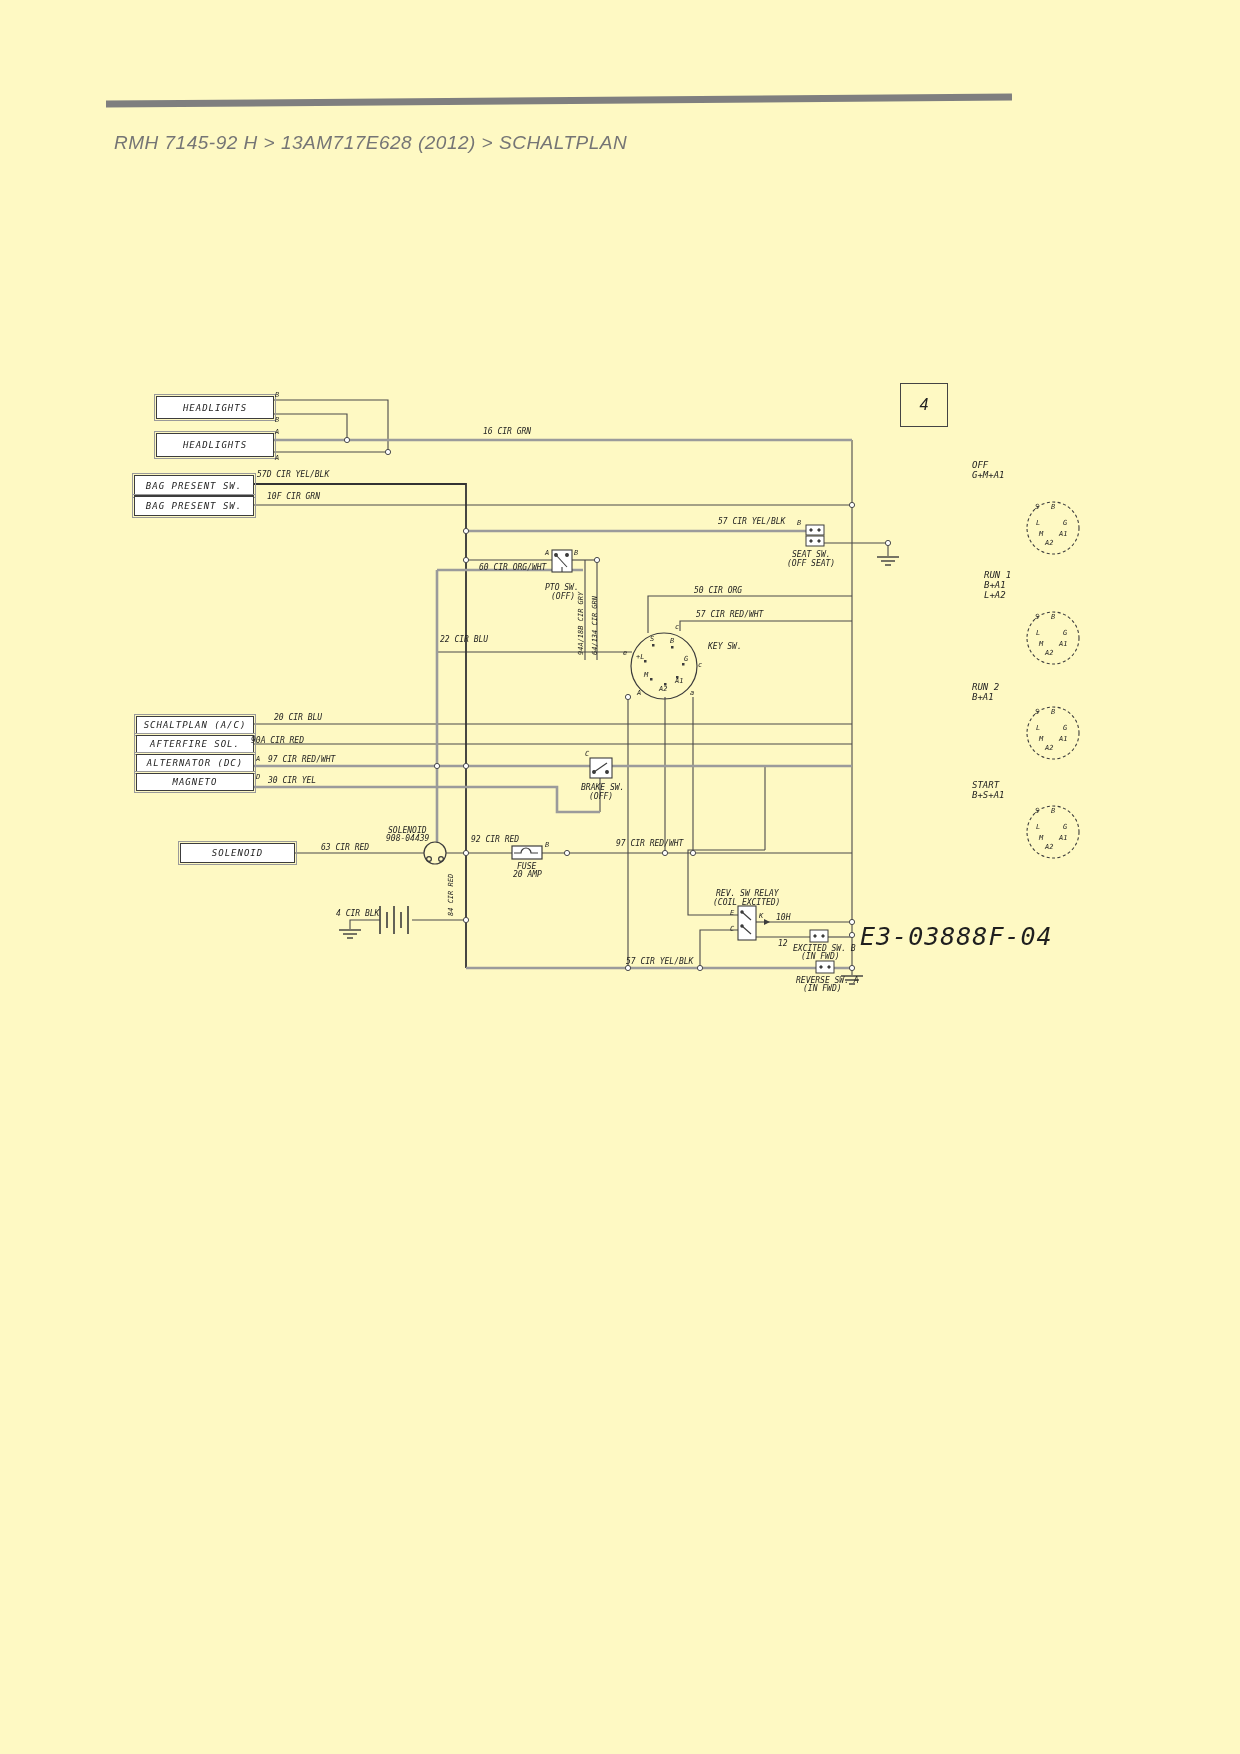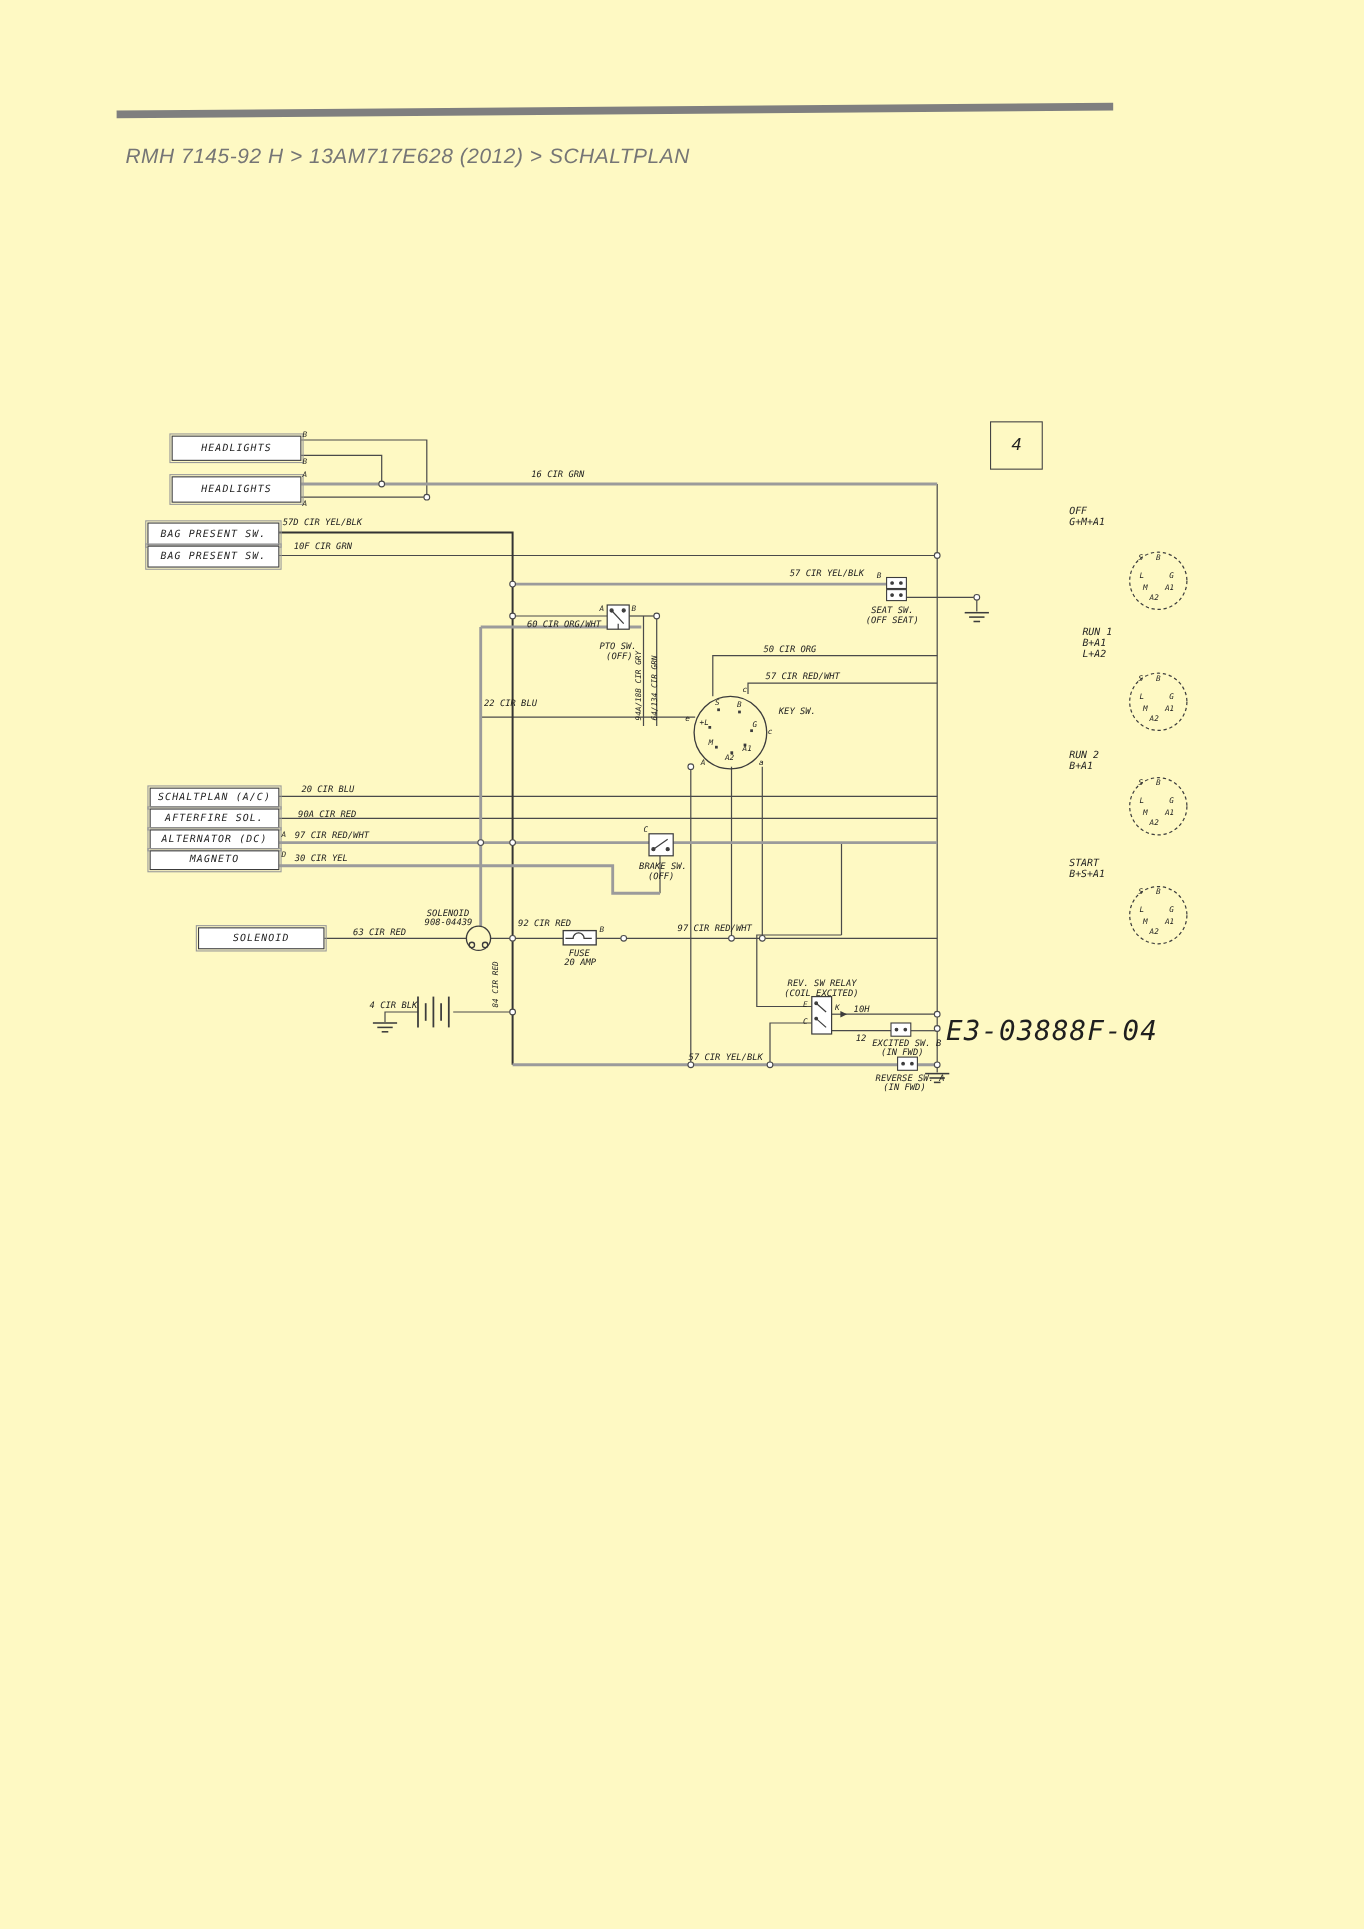--- a/index.html
+++ b/index.html
@@ -233,21 +233,21 @@
   <div class="pin" style="left:574px;top:549px">B</div>
   <div class="lbl" style="left:545px;top:584px">PTO SW.</div>
   <div class="lbl" style="left:551px;top:593px">(OFF)</div>
   <div class="lbl v" style="left:577px;top:655px">94A/18B CIR GRY</div>
   <div class="lbl v" style="left:591px;top:655px">64/134 CIR GRN</div>
   <div class="lbl" style="left:694px;top:587px">50 CIR ORG</div>
   <div class="lbl" style="left:696px;top:611px">57 CIR RED/WHT</div>
   <div class="lbl" style="left:708px;top:643px">KEY SW.</div>
   <div class="lbl" style="left:440px;top:636px">22 CIR BLU</div>
   <div class="lbl" style="left:274px;top:714px">20 CIR BLU</div>
-  <div class="lbl" style="left:271px;top:737px">90A CIR RED</div>
+  <div class="lbl" style="left:251px;top:737px">90A CIR RED</div>
   <div class="pin" style="left:256px;top:755px">A</div>
   <div class="lbl" style="left:268px;top:756px">97 CIR RED/WHT</div>
   <div class="pin" style="left:256px;top:773px">D</div>
   <div class="lbl" style="left:268px;top:777px">30 CIR YEL</div>
   <div class="pin" style="left:585px;top:750px">C</div>
   <div class="lbl" style="left:581px;top:784px">BRAKE SW.</div>
   <div class="lbl" style="left:589px;top:793px">(OFF)</div>
   <div class="lbl" style="left:388px;top:827px">SOLENOID</div>
   <div class="lbl" style="left:386px;top:835px">908-04439</div>
   <div class="lbl" style="left:321px;top:844px">63 CIR RED</div>

